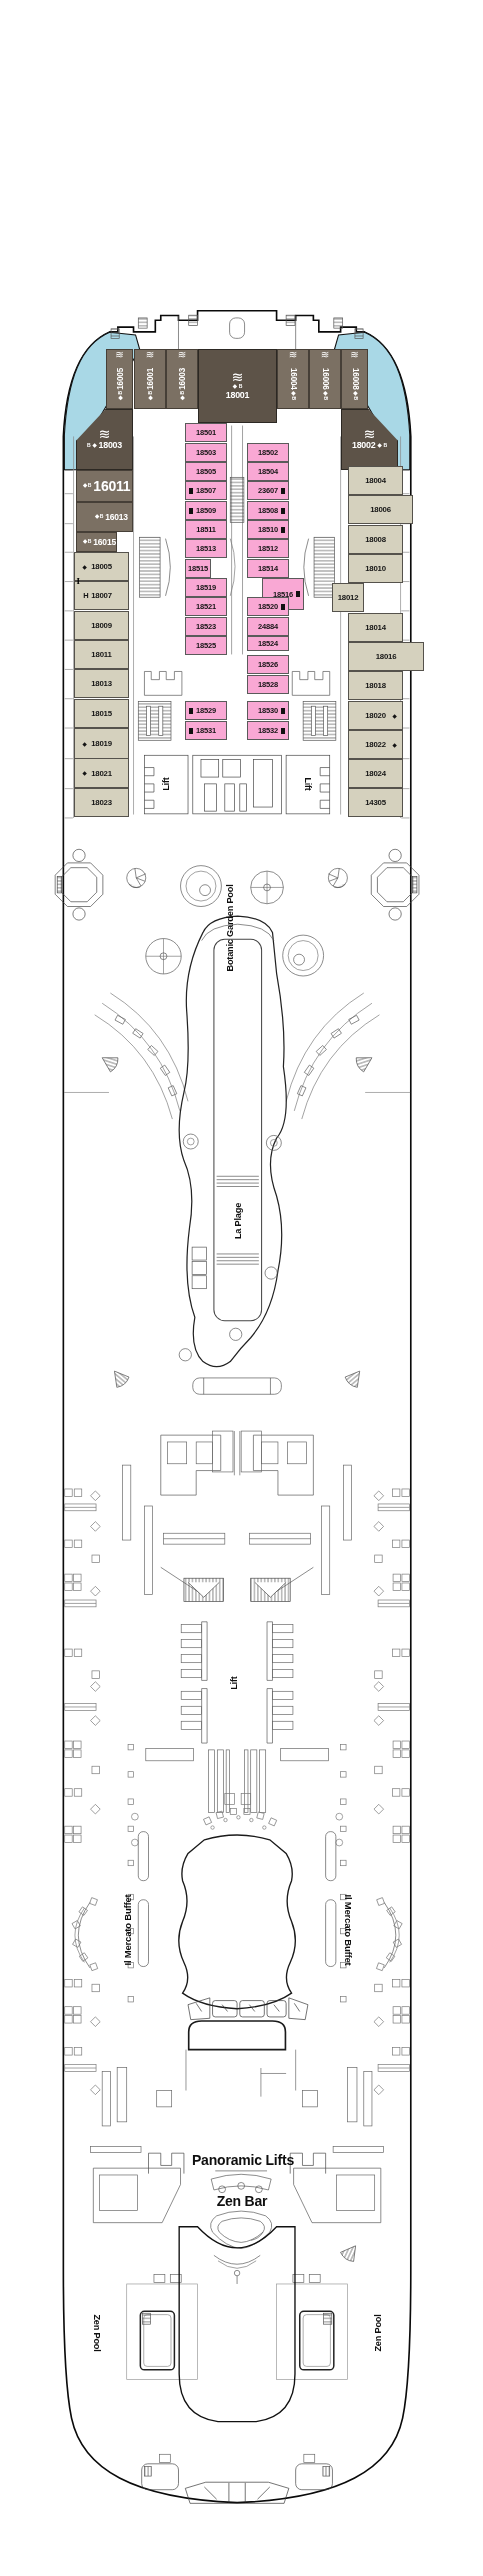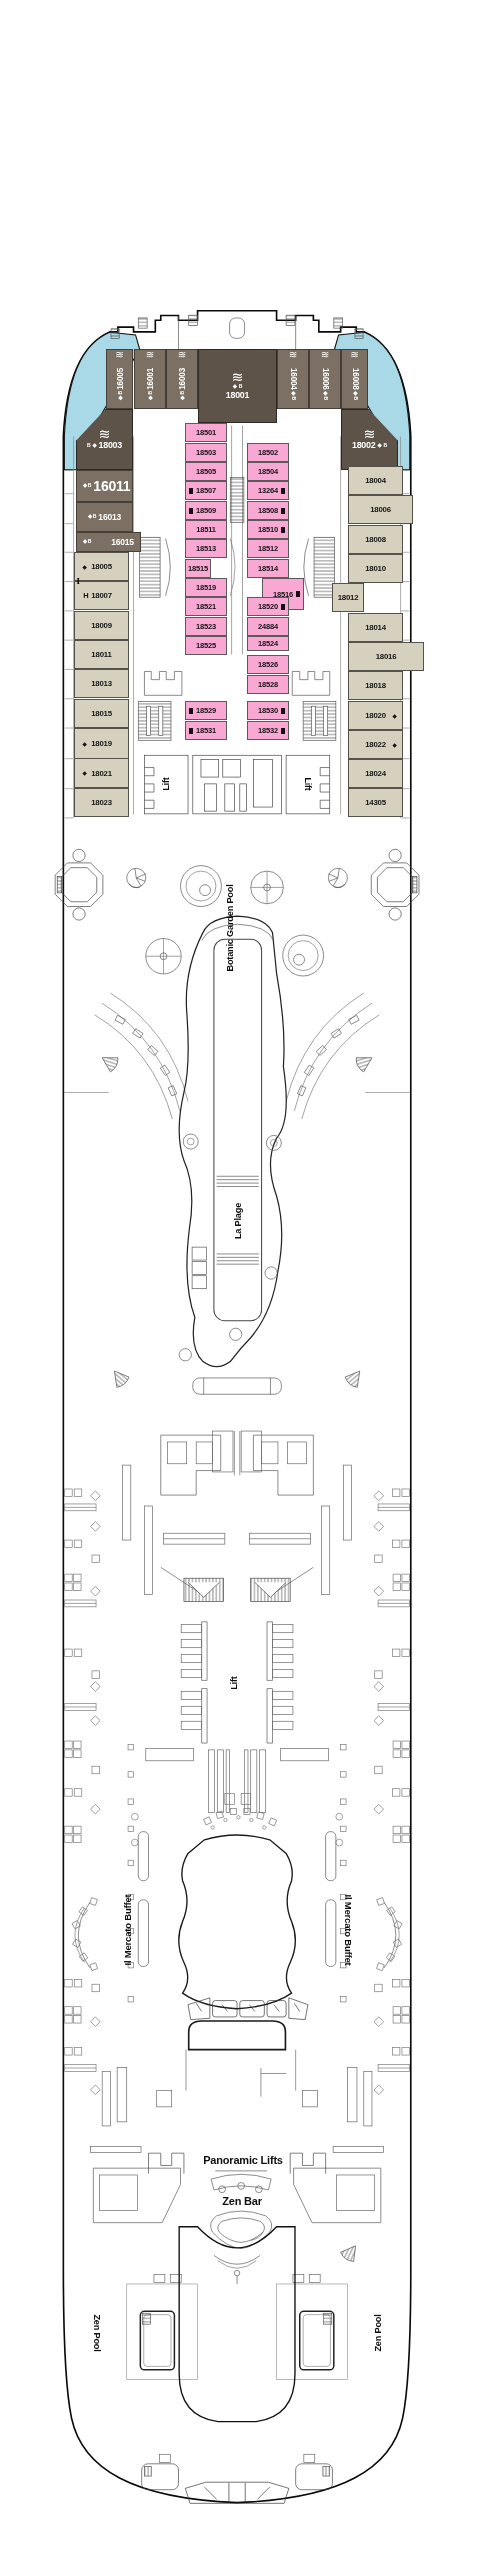--- a/index.html
+++ b/index.html
@@ -30,21 +30,21 @@
   .bkL{position:absolute;left:3.4px;top:50%;margin-top:-3.1px}
   .bkR{position:absolute;right:3.4px;top:50%;margin-top:-3.1px}
   .preD{position:absolute;left:7.5px;font-size:5.5px}
   .sufD{position:absolute;right:5.5px;font-size:5.5px}
   .preH{position:absolute;left:8.2px;font-size:7.5px;font-weight:700}
   .iMark{position:absolute;left:1.4px;bottom:-5.5px;z-index:3;font:700 8.9px "Liberation Serif",serif;color:#000}
   .lab{position:absolute;transform:translate(-50%,-50%);white-space:nowrap;color:#0f0f0f;
        font-weight:700;letter-spacing:-0.2px}
   .lab.v {transform:translate(-50%,-50%) rotate(-90deg)}
   .lab.vr{transform:translate(-50%,-50%) rotate(90deg)}
-  .f13{font-size:9.2px}.f14{font-size:9.5px}.f16{font-size:11px}.f12{font-size:8.9px}
+  .f13{font-size:9.2px}.f14{font-size:9.5px}.f16{font-size:14px}.f12{font-size:8.9px}
 </style>
 </head>
 <body>
 
 <div id="plan">
 
 <svg id="art" width="483" height="2576" viewBox="0 0 709 3780">
   <defs>
     <pattern id="hh" width="5" height="5" patternUnits="userSpaceOnUse">
       <path d="M0 2.5 H5" stroke="#555" stroke-width="1" fill="none"></path>
@@ -493,28 +493,28 @@
       </span>
 </div>
 
 <div class="cab taupe" style="left:76px;top:470px;width:57px;height:32px;justify-content:space-between;padding:0 6.1px">
   <span style="display:flex;gap:0.7px;align-items:center">
         <span class="dm">◆</span>
         <span class="bb">B</span>
       </span>
   <span class="num" style="font-size:14px">16011</span>
 </div>
-<div class="cab taupe" style="left:76px;top:502px;width:57px;height:30px;justify-content:space-between;padding:0 11px">
+<div class="cab taupe" style="left:76px;top:502px;width:57px;height:30px;justify-content:space-between;padding:0 18px">
   <span style="display:flex;gap:0.7px;align-items:center">
         <span class="dm">◆</span>
         <span class="bb">B</span>
       </span>
   <span class="num" style="font-size:8.5px">16013</span>
 </div>
-<div class="cab taupe" style="left:76px;top:532px;width:65px;height:20px;justify-content:space-between;padding:0 6.1px">
+<div class="cab taupe" style="left:76px;top:532px;width:41px;height:20px;justify-content:space-between;padding:0 6.1px">
   <span style="display:flex;gap:0.7px;align-items:center">
         <span class="dm">◆</span>
         <span class="bb">B</span>
       </span>
   <span class="num" style="font-size:8.5px">16015</span>
 </div>
 
 <div class="cab beige" style="left:74px;top:552px;width:55px;height:29px">
   <span class="preD">◆</span>
   <span class="iMark">I</span>
@@ -634,21 +634,21 @@
       <span class="num">18531</span>
     </div>
 
 <div class="cab pink" style="left:247px;top:443px;width:42px;height:19.4px">
       <span class="num">18502</span>
     </div>
 <div class="cab pink" style="left:247px;top:462px;width:42px;height:19.4px">
       <span class="num">18504</span>
     </div>
 <div class="cab pink" style="left:247px;top:481px;width:42px;height:19.4px">
-      <span class="num">13264</span>
+      <span class="num">23607</span>
       <span class="bk bkR"></span>
     </div>
 <div class="cab pink" style="left:247px;top:501px;width:42px;height:19.4px">
       <span class="num">18508</span>
       <span class="bk bkR"></span>
     </div>
 <div class="cab pink" style="left:247px;top:520px;width:42px;height:19.4px">
       <span class="num">18510</span>
       <span class="bk bkR"></span>
     </div>

